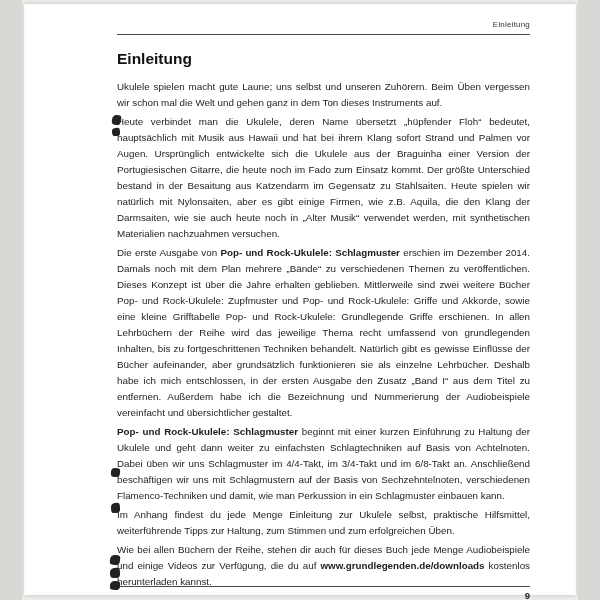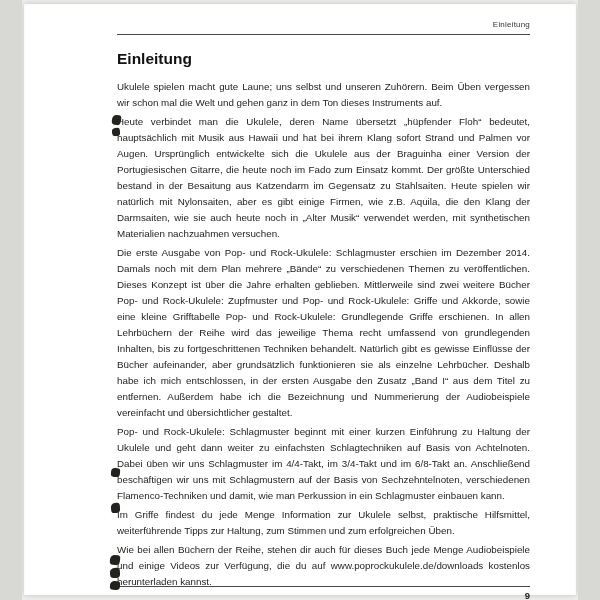--- a/index.html
+++ b/index.html
@@ -22,21 +22,21 @@
     padding-bottom:5px; border-bottom:1px solid #4a4a4a;
   }
   .title {
     font-size:15.5px; font-weight:bold; color:#111;
     margin:15px 0 11px 0;
   }
   .bodytext {
     font-size:9.8px; line-height:16px; text-align:justify; color:#1d1d1d;
   }
   .bodytext p.para { margin:0 0 3px 0; }
-  .bodytext .bold { font-weight:normal; }
+  .bodytext .bold { font-weight:bold; }
   .bodytext .italic { }
   .closing {
     margin-top:38px; font-size:9.8px; line-height:13.6px; color:#1d1d1d;
   }
   .footer {
     position:absolute; left:93px; width:413px; top:582px;
   }
   .footer-line { border-top:1px solid #4a4a4a; height:0; }
   .page-number {
     text-align:right; font-size:9.5px; font-weight:bold; color:#222;
@@ -64,22 +64,22 @@
         <span>Einleitung</span>
       </div>
 
       <h1 class="title">Einleitung</h1>
 
       <div class="bodytext">
           <p class="para"><span class="">Ukulele spielen macht gute Laune; uns selbst und unseren Zuhörern. Beim Üben vergessen wir schon mal die Welt und gehen ganz in dem Ton dieses Instruments auf.</span></p>
           <p class="para"><span class="">Heute verbindet man die Ukulele, deren Name übersetzt „hüpfender Floh“ bedeutet, hauptsächlich mit Musik aus Hawaii und hat bei ihrem Klang sofort Strand und Palmen vor Augen. Ursprünglich entwickelte sich die Ukulele aus der Braguinha einer Version der Portugiesischen Gitarre, die heute noch im Fado zum Einsatz kommt. Der größte Unterschied bestand in der Besaitung aus Katzendarm im Gegensatz zu Stahlsaiten. Heute spielen wir natürlich mit Nylonsaiten, aber es gibt einige Firmen, wie z.B. Aquila, die den Klang der Darmsaiten, wie sie auch heute noch in „Alter Musik“ verwendet werden, mit synthetischen Materialien nachzuahmen versuchen.</span></p>
           <p class="para"><span class="">Die erste Ausgabe von </span><span class="bold">Pop- und Rock-Ukulele: Schlagmuster</span><span class=""> erschien im Dezember 2014. Damals noch mit dem Plan mehrere „Bände“ zu verschiedenen Themen zu veröffentlichen. Dieses Konzept ist über die Jahre erhalten geblieben. Mittlerweile sind zwei weitere Bücher </span><span class="italic">Pop- und Rock-Ukulele: Zupfmuster</span><span class=""> und </span><span class="italic">Pop- und Rock-Ukulele: Griffe und Akkorde</span><span class="">, sowie eine kleine Grifftabelle </span><span class="italic">Pop- und Rock-Ukulele: Grundlegende Griffe</span><span class=""> erschienen. In allen Lehrbüchern der Reihe wird das jeweilige Thema recht umfassend von grundlegenden Inhalten, bis zu fortgeschrittenen Techniken behandelt. Natürlich gibt es gewisse Einflüsse der Bücher aufeinander, aber grundsätzlich funktionieren sie als einzelne Lehrbücher. Deshalb habe ich mich entschlossen, in der ersten Ausgabe den Zusatz „Band I“ aus dem Titel zu entfernen. Außerdem habe ich die Bezeichnung und Nummerierung der Audiobeispiele vereinfacht und übersichtlicher gestaltet.</span></p>
           <p class="para"><span class="bold">Pop- und Rock-Ukulele: Schlagmuster</span><span class=""> beginnt mit einer kurzen Einführung zu Haltung der Ukulele und geht dann weiter zu einfachsten Schlagtechniken auf Basis von Achtelnoten. Dabei üben wir uns Schlagmuster im 4/4-Takt, im 3/4-Takt und im 6/8-Takt an. Anschließend beschäftigen wir uns mit Schlagmustern auf der Basis von Sechzehntelnoten, verschiedenen Flamenco-Techniken und damit, wie man Perkussion in ein Schlagmuster einbauen kann.</span></p>
-          <p class="para"><span class="">Im Griffe findest du jede Menge Information zur Ukulele selbst, praktische Hilfsmittel, weiterführende Tipps zur Haltung, zum Stimmen und zum erfolgreichen Üben.</span></p>
-          <p class="para"><span class="">Wie bei allen Büchern der Reihe, stehen dir auch für dieses Buch jede Menge Audiobeispiele und einige Videos zur Verfügung, die du auf </span><span class="bold">www.poprockukulele.de/downloads</span><span class=""> kostenlos herunterladen kannst.</span></p>
+          <p class="para"><span class="">Im Anhang findest du jede Menge Einleitung zur Ukulele selbst, praktische Hilfsmittel, weiterführende Tipps zur Haltung, zum Stimmen und zum erfolgreichen Üben.</span></p>
+          <p class="para"><span class="">Wie bei allen Büchern der Reihe, stehen dir auch für dieses Buch jede Menge Audiobeispiele und einige Videos zur Verfügung, die du auf </span><span class="bold">www.grundlegenden.de/downloads</span><span class=""> kostenlos herunterladen kannst.</span></p>
         </div>
 
       <div class="closing">
         <div>Viel Spaß!</div>
       </div>
     </div>
 
     <div class="footer">
       <div class="footer-line"></div>
       <div class="page-number">9</div>

